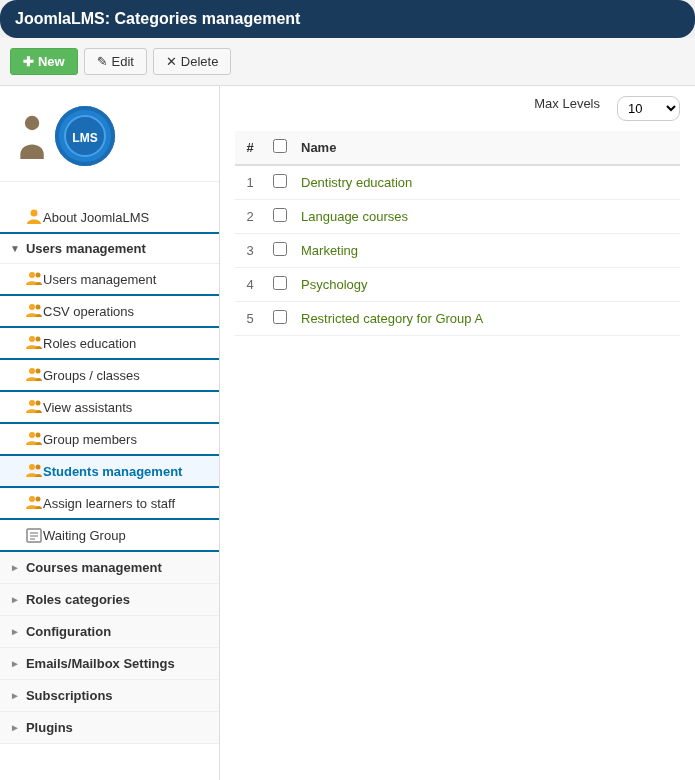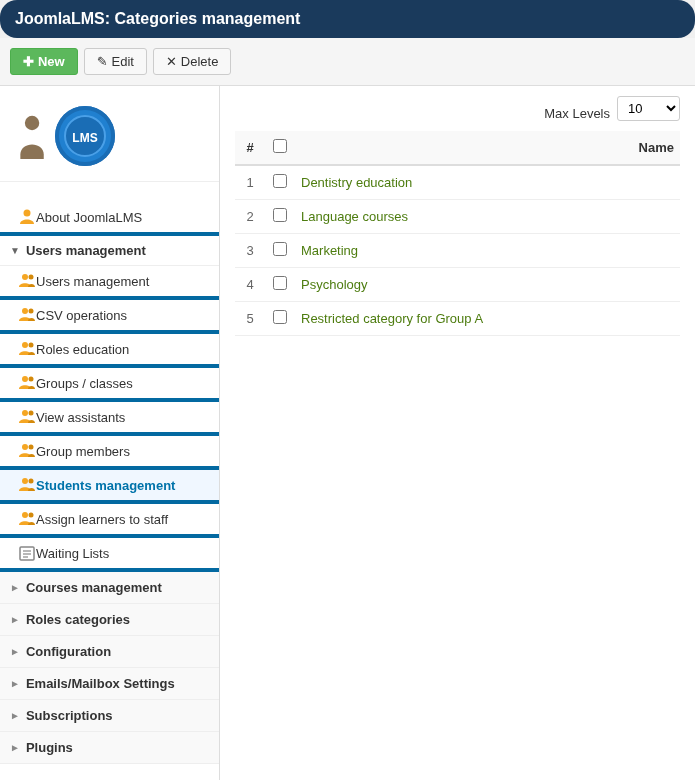--- a/index.html
+++ b/index.html
@@ -111,25 +111,25 @@
 
     .sidebar-section-header .arrow {
       margin-right: 6px;
       font-size: 10px;
       color: #666;
     }
 
     .sidebar-item {
       display: flex;
       align-items: center;
-      padding: 6px 10px 6px 18px;
-      cursor: pointer;
-      color: #333;
-      font-size: 13px;
-      border-bottom: 4px solid #0369a1;
+      padding: 6px 10px 6px 25px;
+      cursor: pointer;
+      color: #333;
+      font-size: 13px;
+      border-bottom: 2px solid #0369a1;
     }
     .sidebar-item.active { color: #0073aa; font-weight: bold; background: #f0f7ff; }
     
     
 
     
     .content {
       flex: 1;
       padding: 10px 15px;
       background: #fff;
@@ -137,45 +137,45 @@
 
     .content-header {
       display: flex;
       align-items: center;
       justify-content: flex-end;
       margin-bottom: 10px;
     }
 
     .max-levels {
       display: flex;
-      align-items: flex-end;
-      gap: 7px;
+      align-items: flex-start;
+      gap: 17px;
       font-size: 13px;
       color: #333;
     }
 
     .max-levels select {
       padding: 3px 20px 3px 6px;
       border: 1px solid #ccc;
-      border-radius: 3px;
+      border-radius: 9px;
       font-size: 13px;
       background: white;
     }
 
     
     .data-table {
       width: 100%;
       border-collapse: collapse;
       font-size: 13px;
     }
 
     .data-table th {
       border-bottom: 2px solid #ddd;
       padding: 8px 6px;
-      text-align: right;
+      text-align: left;
       color: #333;
       font-weight: bold;
       background: #f9f9f9;
     }
 
     .data-table th.col-num { width: 30px; text-align: center; }
     .data-table th.col-check { width: 30px; text-align: center; }
     .data-table th.col-name { }
 
     .data-table td {
@@ -360,21 +360,21 @@
       </div>
 
 
       <div class="sidebar-item">
         <svg class="person-icon" viewBox="0 0 18 18" xmlns="http://www.w3.org/2000/svg">
           <rect x="2" y="3" width="14" height="13" rx="1" fill="none" stroke="#888" stroke-width="1.5"></rect>
           <line x1="5" y1="7" x2="13" y2="7" stroke="#888" stroke-width="1.2"></line>
           <line x1="5" y1="10" x2="13" y2="10" stroke="#888" stroke-width="1.2"></line>
           <line x1="5" y1="13" x2="10" y2="13" stroke="#888" stroke-width="1.2"></line>
         </svg>
-        <span>Waiting Lists</span>
+        <span>Waiting Group</span>
       </div>
     </div>
 
     <div class="sidebar-collapsed-item">
       <span class="arrow">►</span>
       <span>Courses management</span>
     </div>
     <div class="sidebar-collapsed-item">
       <span class="arrow">►</span>
       <span>Roles categories</span>

